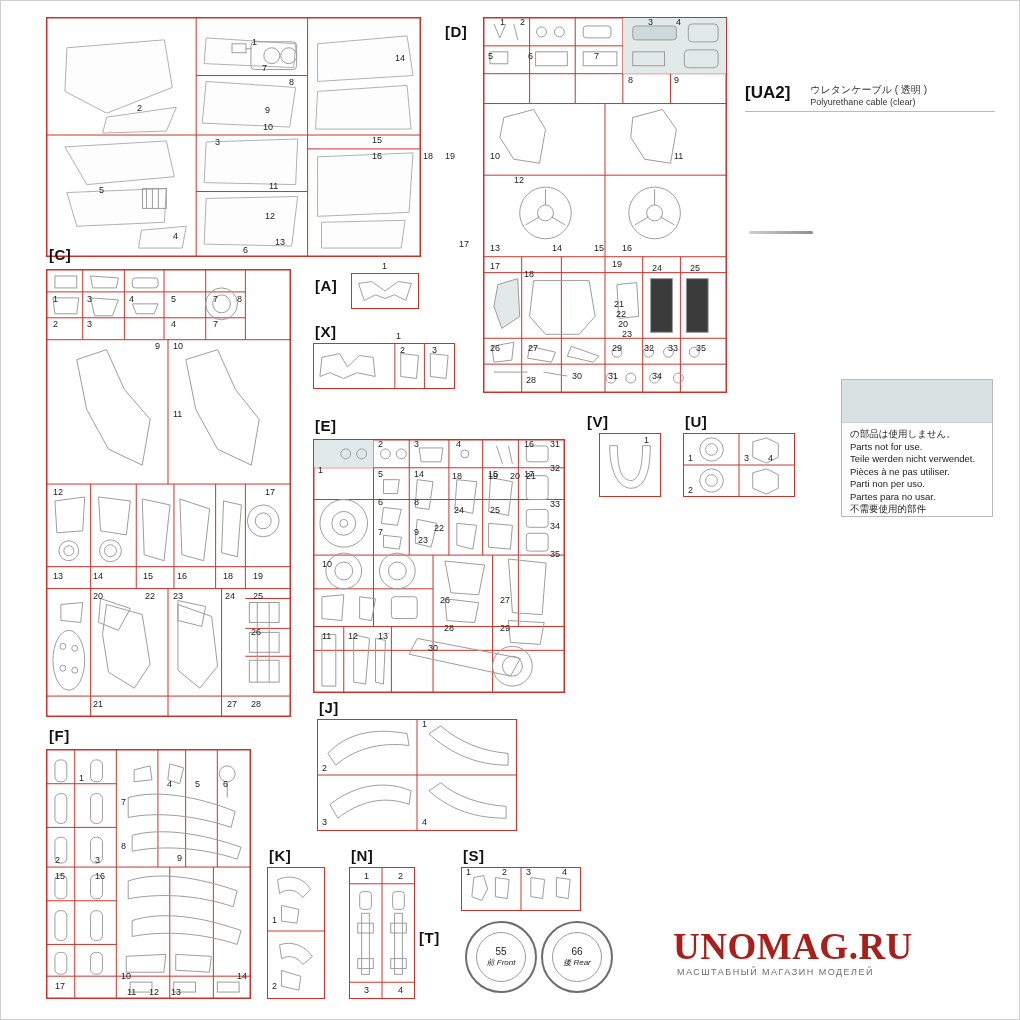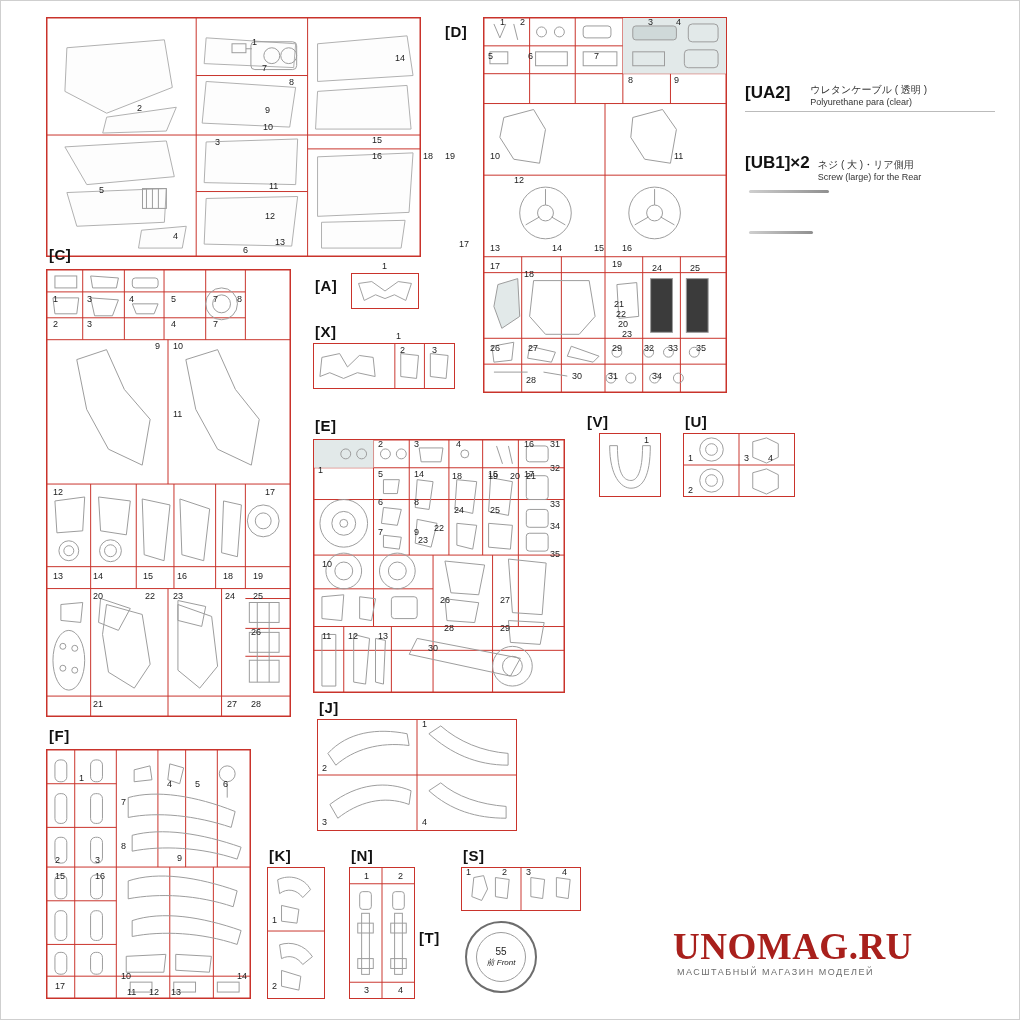--- a/index.html
+++ b/index.html
@@ -689,49 +689,57 @@
     <span class="num" style="left:100px;top:0px;">4</span>
   </div>
 
   <div class="tag" style="left:418px;top:928px;">[T]</div>
   <div class="tyre" style="left:464px;top:920px;width:68px;height:68px;">
     <div class="inner">
       <span class="n">55</span>
       <span class="t"><span>前</span> <span>Front</span></span>
     </div>
   </div>
+  <div class="tyre" style="left:540px;top:920px;width:68px;height:68px;">
+    <div class="inner">
+      <span class="n">66</span>
+      <span class="t"><span>後</span> <span>Rear</span></span>
+    </div>
+  </div>
 
 
   <div style="position:absolute;left:744px;top:82px;width:250px;">
     <div style="display:flex;align-items:flex-start;gap:20px;">
       <span class="item-label">[UA2]</span>
       <span style="display:flex;flex-direction:column;">
         <span class="jp">ウレタンケーブル ( 透明 )</span>
-        <span class="en">Polyurethane para (clear)</span>
+        <span class="en">Polyurethane cable (clear)</span>
       </span>
     </div>
     <div class="rule" style="margin-top:4px;background:#bbb;"></div>
   </div>
 
-  <div style="position:absolute;left:744px;top:152px;width:250px;">
-    <div style="display:flex;align-items:baseline;gap:8px;">
-      <span class="item-label">[UB1]×2</span>
-      <span style="display:flex;flex-direction:column;">
-        <span class="jp">ネジ ( 大 )・リア側用</span>
-        <span class="en">Screw (large) for the Rear</span>
-      </span>
-    </div>
-    <div class="screw" style="margin-top:8px;width:80px;margin-left:4px;"></div>
-  </div>
 
   <div style="position:absolute;left:744px;top:222px;width:250px;">
     <div class="screw" style="margin-top:8px;width:64px;margin-left:4px;"></div>
   </div>
 
 
+  <div class="notice" style="left:840px;top:378px;width:152px;height:138px;">
+    <div class="band"></div>
+    <div class="lines">
+      <div>の部品は使用しません。</div>
+      <div>Parts not for use.</div>
+      <div>Teile werden nicht verwendet.</div>
+      <div>Pièces à ne pas utiliser.</div>
+      <div>Parti non per uso.</div>
+      <div>Partes para no usar.</div>
+      <div>不需要使用的部件</div>
+    </div>
+  </div>
 
   <div class="wm" style="left:672px;top:924px;font-size:37px;">UNOMAG.RU</div>
   <div class="wm-sub" style="left:676px;top:966px;">МАСШТАБНЫЙ МАГАЗИН МОДЕЛЕЙ</div>
 
   <div class="hs" style="left:888px;top:1000px;">
     <span class="sq">H</span><span>HOBBY SEARCH</span>
   </div>
 
 </div>
 

